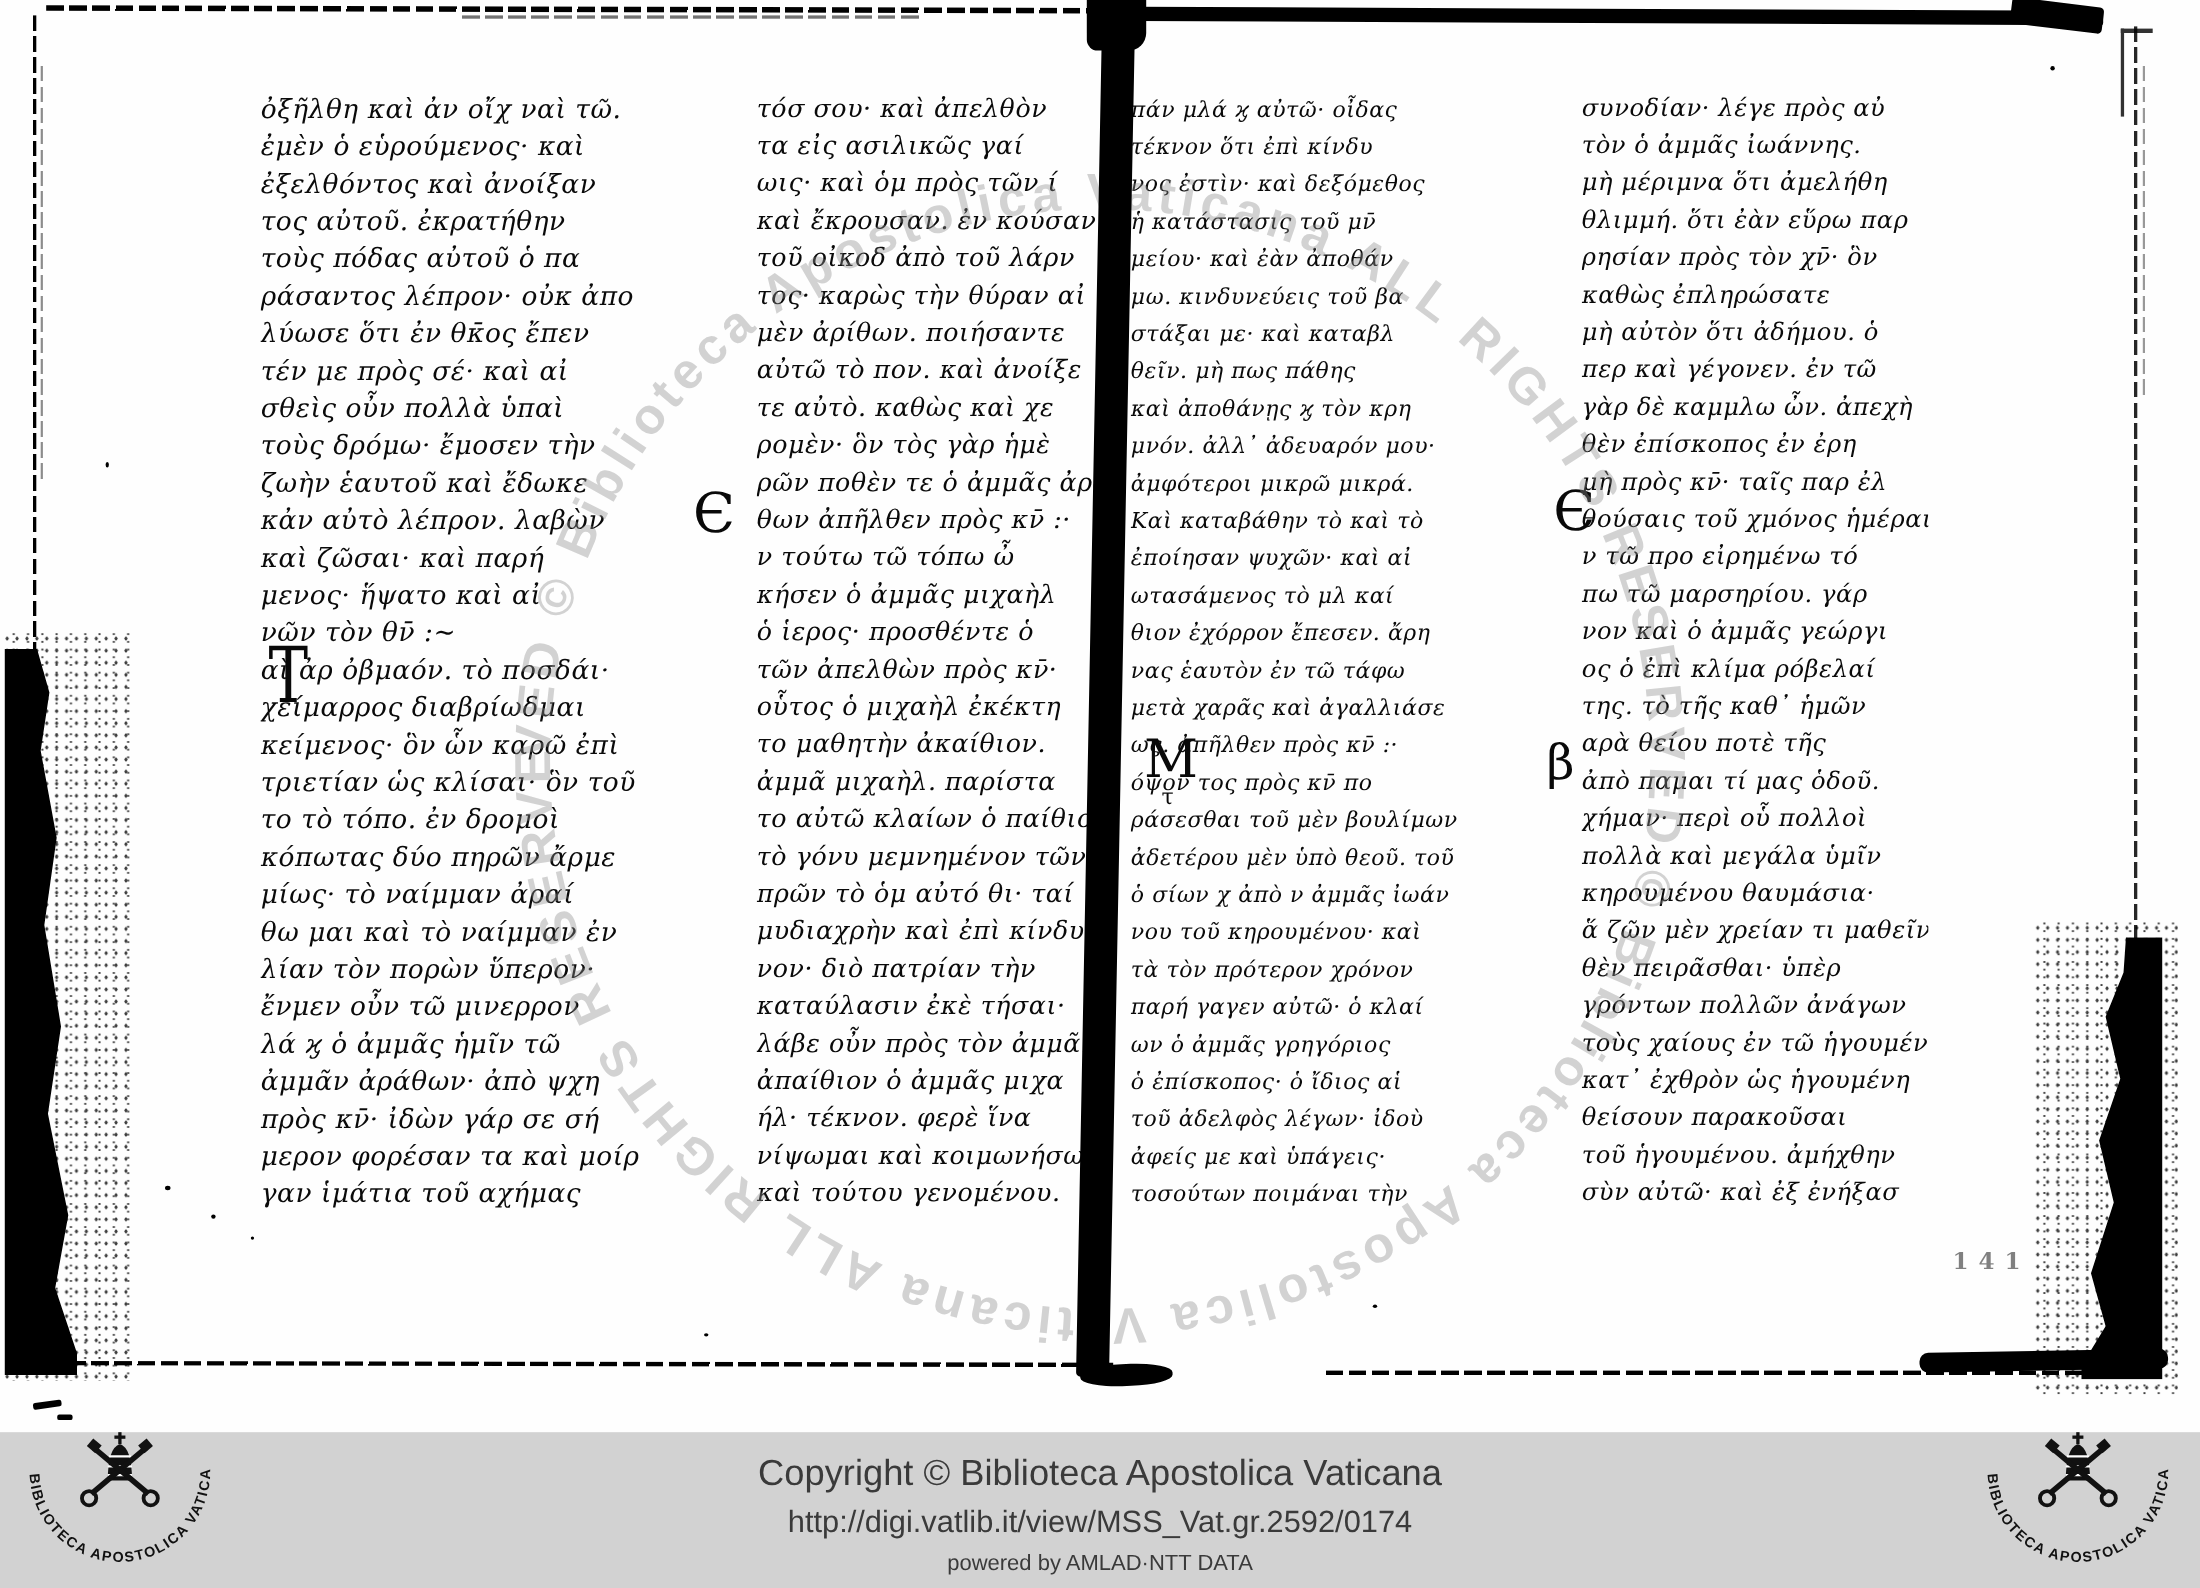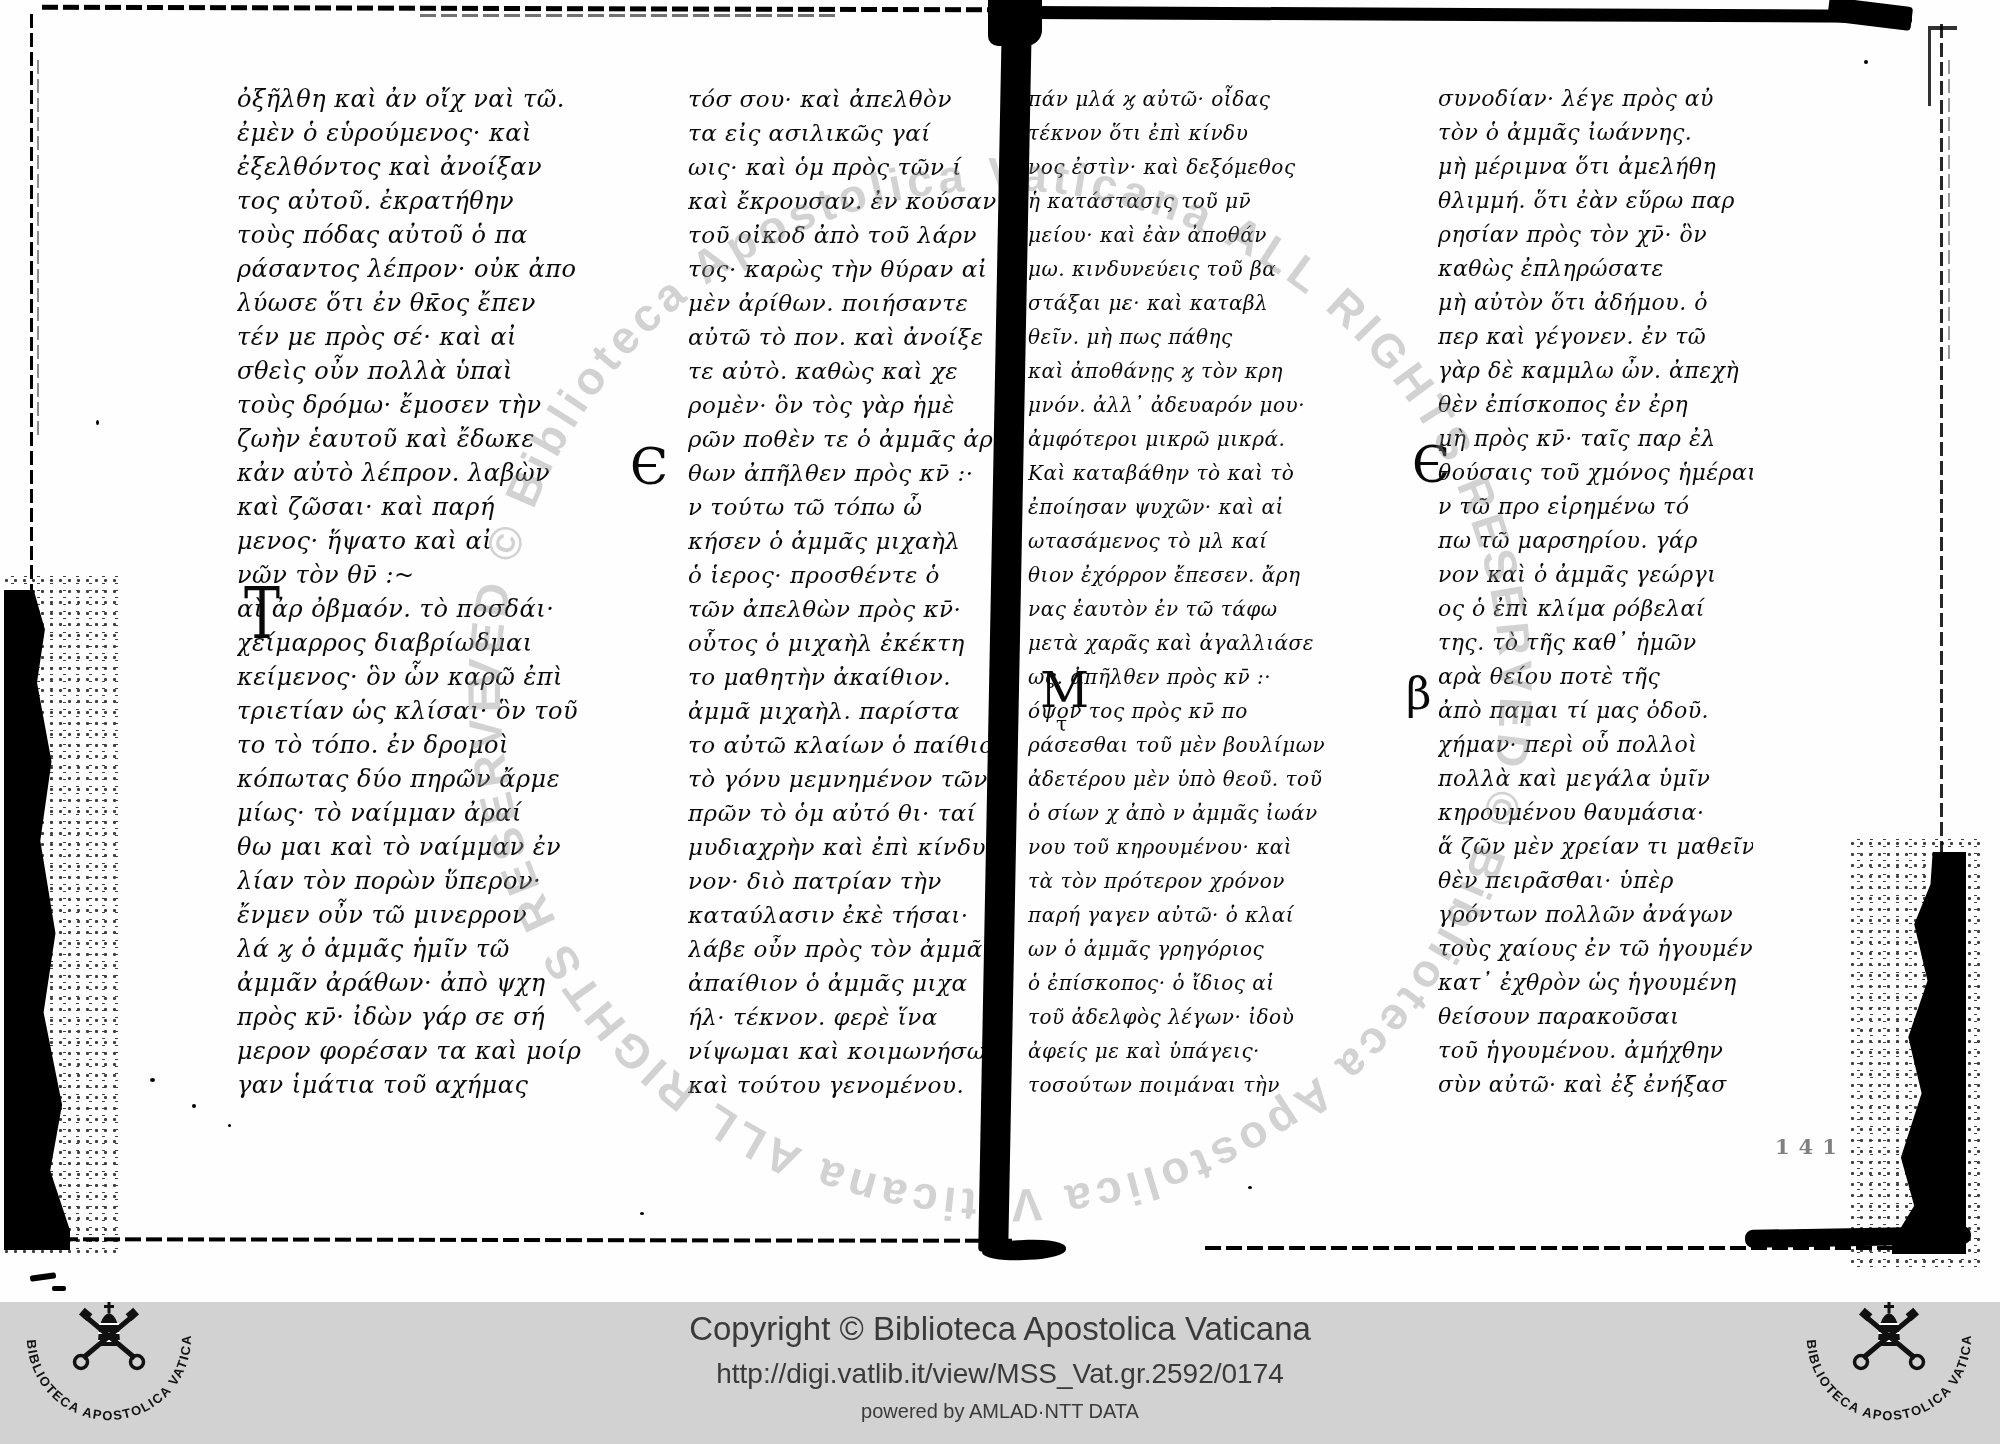--- a/index.html
+++ b/index.html
@@ -54,21 +54,21 @@
   #gutter-top{left:988px;top:0;width:54px;height:46px;border-radius:0 0 16px 10px;}
   #gutter-foot{left:982px;top:1240px;width:84px;height:20px;border-radius:45%;transform:rotate(-2deg);}
   .speck{position:absolute;background:#000;border-radius:50%;}
 
   
   #folio{position:absolute;left:1775px;top:1134px;font-family:"DejaVu Serif",serif;font-size:21px;
          letter-spacing:9px;color:#1a1a1a;opacity:.55;font-weight:bold;}
 
   
   #footer-band{position:absolute;left:0;top:1302px;width:2000px;height:142px;background:#d2d2d2;}
-  .footer-line{position:absolute;left:0;width:2000px;text-align:center;color:#3a3a3a;}
+  .footer-line{position:absolute;left:0;width:2000px;text-align:center;color:#3a3a3a;margin-top:10px;}
   #footer-l1{top:1310px;font-size:33px;}
   #footer-l2{top:1358px;font-size:28px;}
   #footer-l3{top:1400px;font-size:20px;}
   .logo-svg{position:absolute;top:1298px;}
   #logo-left{left:14px;}
   #logo-right{left:1794px;}
 </style>
 </head>
 <body>
 

